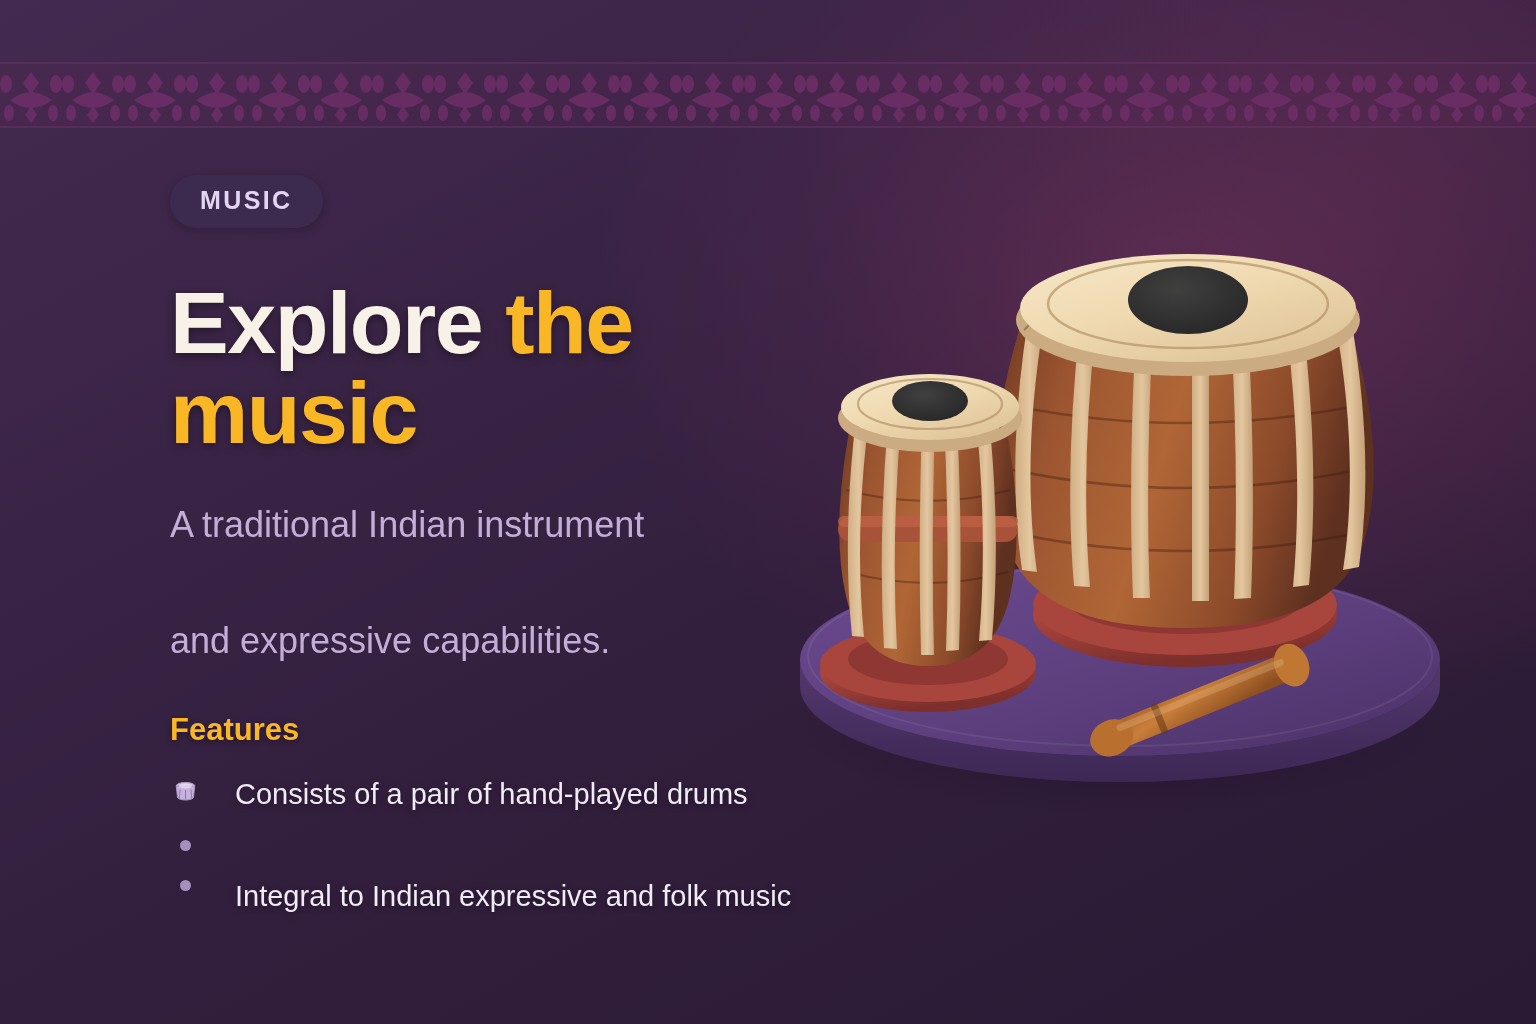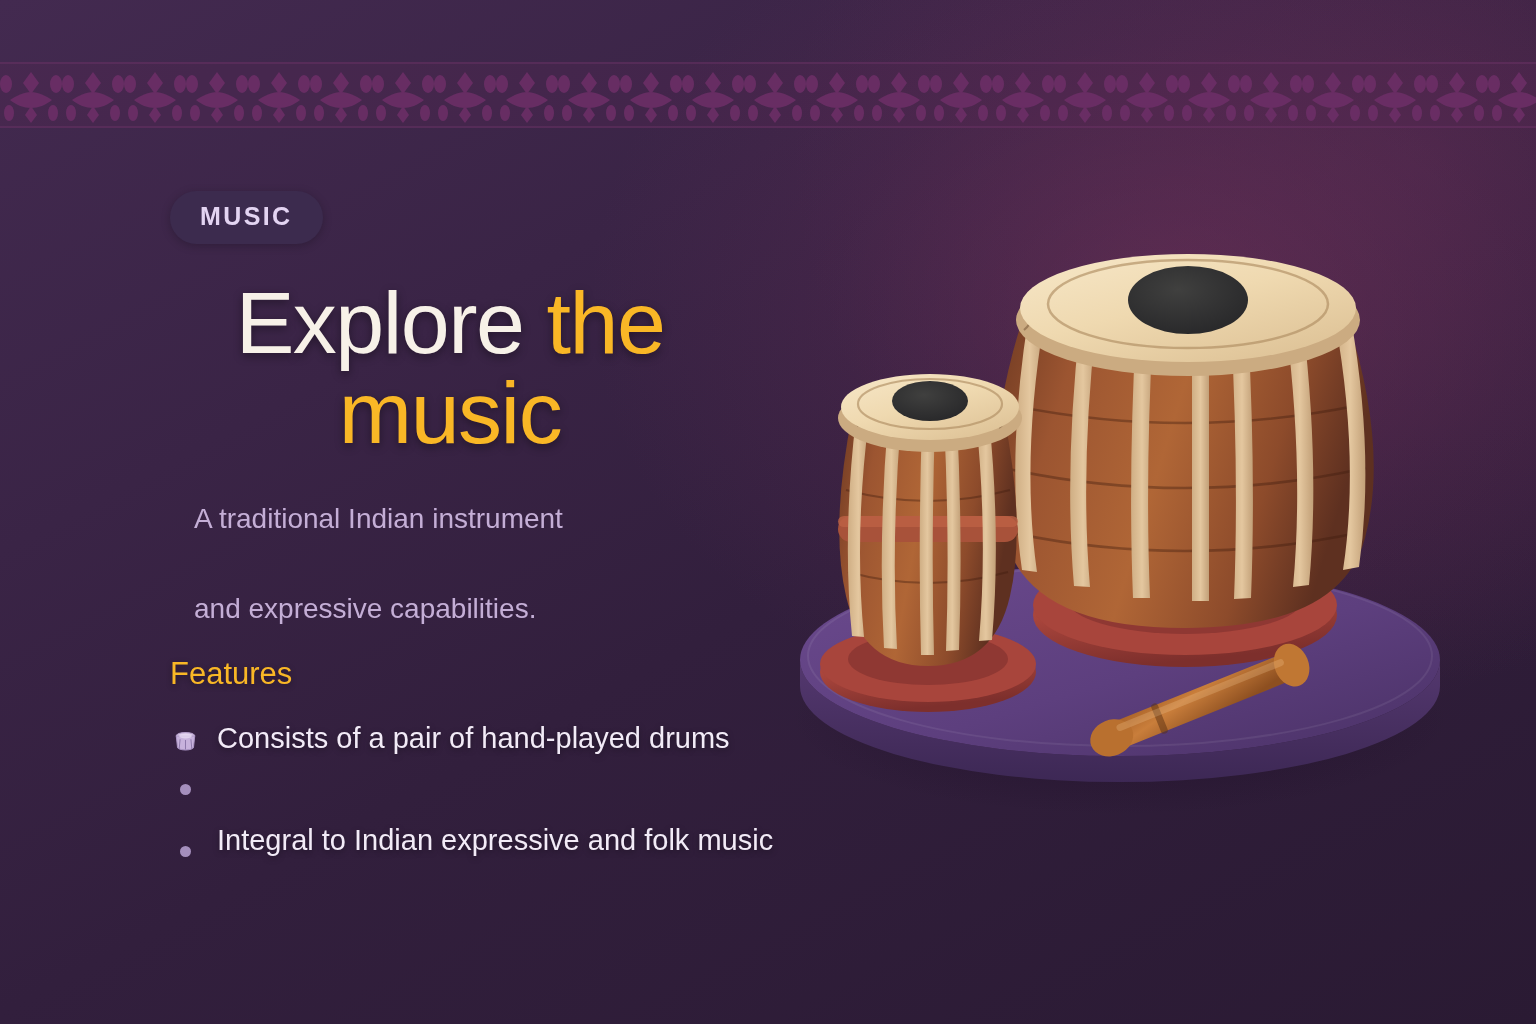--- a/index.html
+++ b/index.html
@@ -31,57 +31,55 @@
     overflow:hidden;
   }
   #topband .motifs {
     position:absolute; left:0; top:0; width:1536px; height:66px;
     display:flex; align-items:center;
   }
   #topband svg { display:block; flex:0 0 auto; opacity:0.85; }
 
   
   #left {
-    position:absolute; left:170px; top:191px; width:700px;
+    position:absolute; left:170px; top:175px; width:700px;
   }
   #badge {
     display:inline-block;
     padding:11px 30px 13px;
     border-radius:999px;
     background:#3c2b4e;
     color:#e3d4f2;
     font-size:25px; font-weight:bold; letter-spacing:2.4px;
     box-shadow:0 2px 10px rgba(0,0,0,0.22);
   }
   #title {
-    margin-top:34px;
-    font-size:88px; font-weight:normal; line-height:1.02;
+    margin-top:50px;
+    font-size:88px; font-weight:bold; line-height:1.02;
     letter-spacing:-1.5px;
     color:#f7f1e8;
     text-shadow:0 3px 10px rgba(0,0,0,0.40);
     max-width:560px;
-    text-align:center;
   }
   #title .accent { color:#f9b726; }
   #subtitle {
     margin-top:38px;
-    font-size:28px; line-height:1.62;
+    font-size:36px; line-height:1.62;
     color:#c4aed6;
-    margin-left:24px;
   }
   #features-heading {
-    margin-top:24px;
-    font-size:31px; font-weight:normal;
+    margin-top:42px;
+    font-size:31px; font-weight:bold;
     color:#f9b726;
     text-shadow:0 2px 6px rgba(0,0,0,0.32);
   }
   #features-list { margin-top:30px; list-style:none; }
   #features-list li {
-    display:flex; align-items:flex-end;
-    gap:17px;
+    display:flex; align-items:flex-start;
+    gap:35px;
     margin-bottom:29px;
     font-size:29px;
     color:#f2ebf7;
     text-shadow:0 2px 6px rgba(0,0,0,0.35);
   }
   #features-list li .marker {
     flex:0 0 auto; width:30px;
     display:flex; align-items:center; justify-content:center;
     color:#a996bd;
   }

